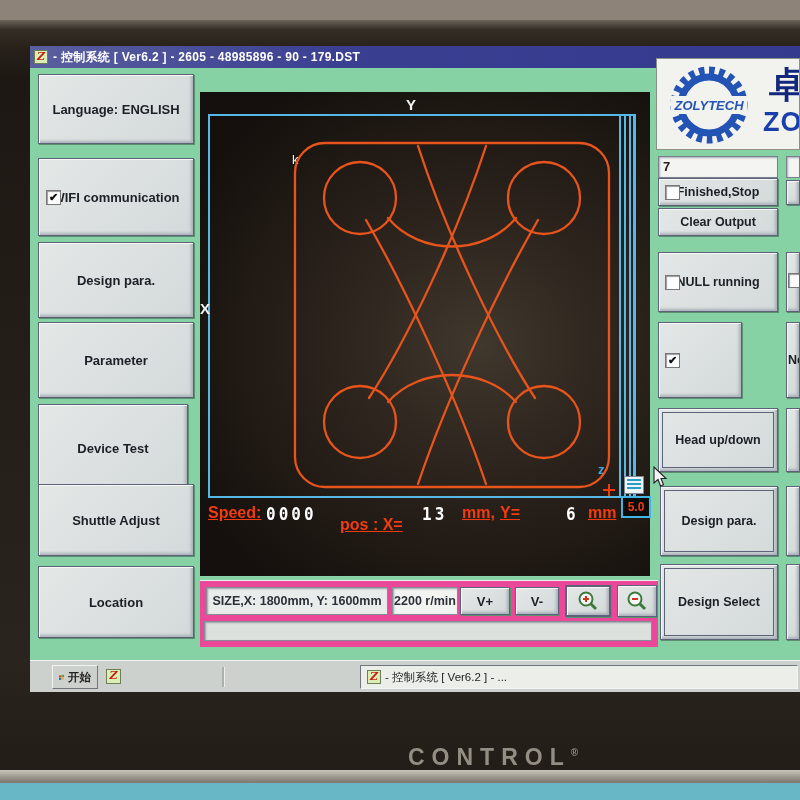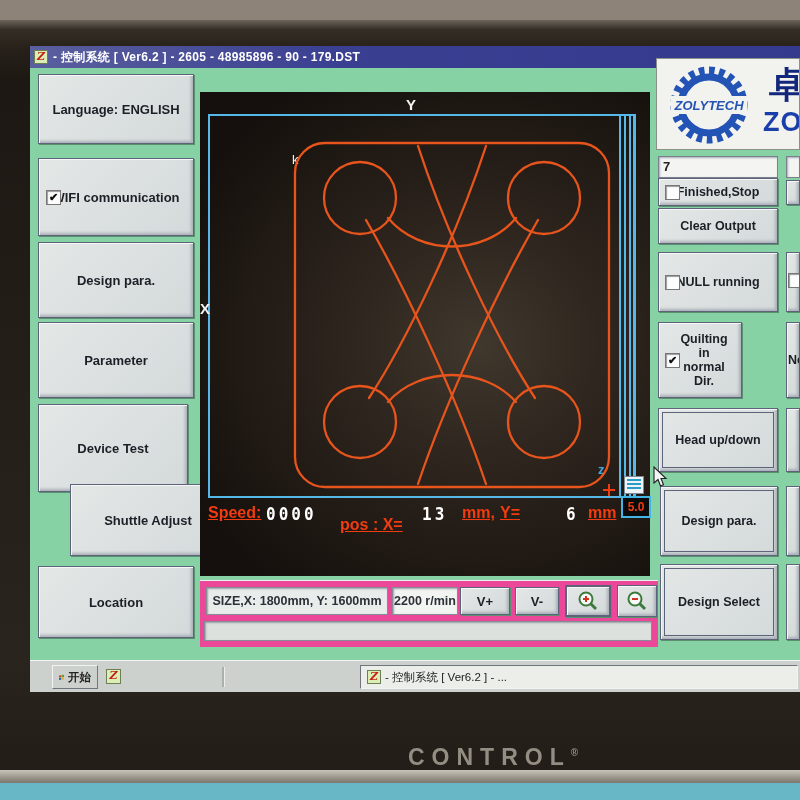--- a/index.html
+++ b/index.html
@@ -29,21 +29,21 @@
        display:flex;align-items:center;justify-content:center;text-align:center;
        font-weight:bold;color:#1c2026;cursor:pointer;box-sizing:border-box;}
   .btn.dbl{outline:1px solid #5d6378;outline-offset:-5px;}
   .cb{width:13px;height:13px;background:#fdfdfd;border:1px solid #777;
       box-shadow:inset 1px 1px 1px #999;font:bold 11px/12px "Liberation Sans",sans-serif;
       color:#111;text-align:center;flex:0 0 auto;}
   
   .lb{left:8px;width:156px;font-size:13px;}
   .lb1{top:28px;height:70px;} .lb2{top:112px;height:78px;} .lb3{top:196px;height:76px;}
   .lb4{top:276px;height:76px;} .lb5{top:358px;height:88px;width:150px;padding:0 36px;}
-  .lb6{top:438px;height:72px;margin-left:32px;} .lb7{top:520px;height:72px;}
+  .lb6{top:438px;height:72px;} .lb7{top:520px;height:72px;}
   .lb .cb{position:absolute;left:7px;top:50%;margin-top:-7px;}
   
   .canvas{position:absolute;left:170px;top:46px;width:450px;height:484px;
           background:radial-gradient(ellipse at 62% 52%, #40372d 0%, #2a221b 40%, #15100d 85%);}
   .frame{position:absolute;left:8px;top:22px;width:428px;height:384px;border:2px solid #55b8e6;box-sizing:border-box;}
   .vline{position:absolute;top:24px;height:380px;width:2px;background:#55b8e6;}
   .axis{position:absolute;color:#f2f2f2;font-weight:bold;font-size:15px;}
   .axis.z{color:#3fa9e8;font-size:13px;}
   .axis.k{font-size:13px;font-weight:normal;}
   .lcdrow span{position:absolute;font-weight:bold;font-size:16px;white-space:nowrap;}
@@ -205,30 +205,29 @@
       <div class="cnchar">卓</div>
       <div class="enclip">ZOL</div>
     </div>
 
     <div class="counter">7</div>
 
     <div class="btn rb" style="top:132px;height:28px">
       <span class="cb"></span>
       <span>Finished,Stop</span>
     </div>
-    <div class="btn rb" style="top:162px;height:36px">
+    <div class="btn rb" style="top:162px;height:28px">
       <span>Clear Output</span>
     </div>
     <div class="btn rb" style="top:206px;height:60px">
       <span class="cb"></span>
       <span>NULL running</span>
     </div>
     <div class="btn rb" style="top:276px;height:76px;padding:0 14px 0 22px;width:84px">
       <span class="cb">✔</span>
-      <span>Quilting in normal Dir.</span>
     </div>
     <div class="btn rb dbl" style="top:362px;height:64px">
       <span>Head up/down</span>
     </div>
     <div class="btn rb dbl" style="left:630px;top:440px;width:118px;height:70px">
       <span>Design para.</span>
     </div>
     <div class="btn rb dbl" style="left:630px;top:518px;width:118px;height:76px">
       <span>Design Select</span>
     </div>

